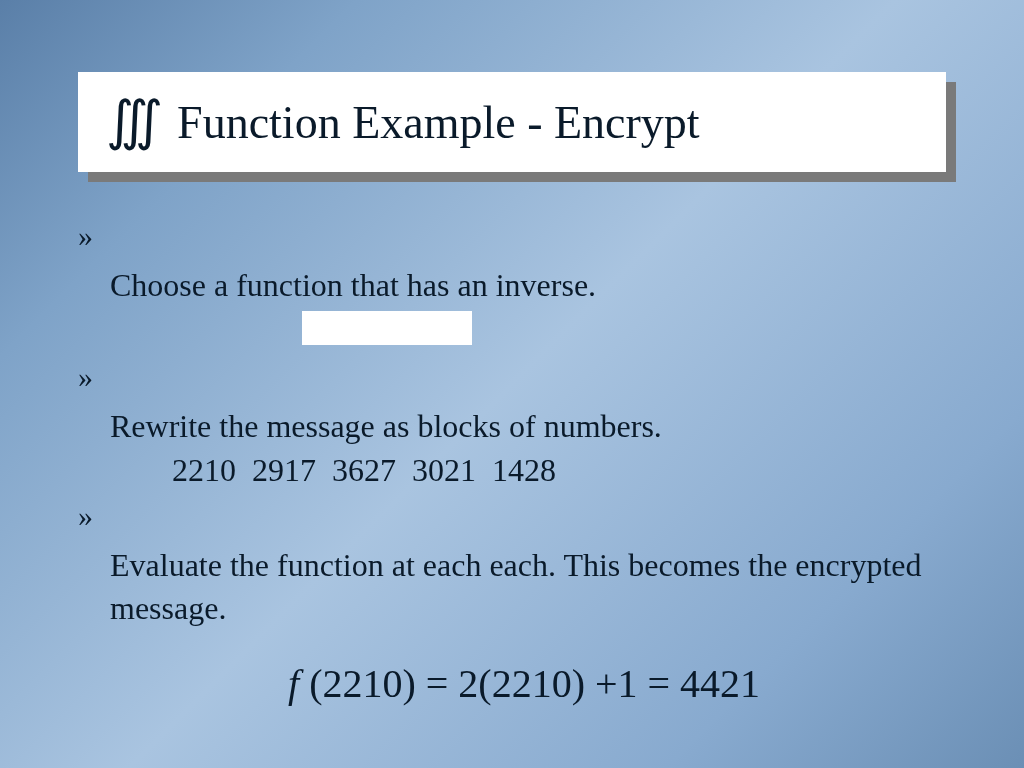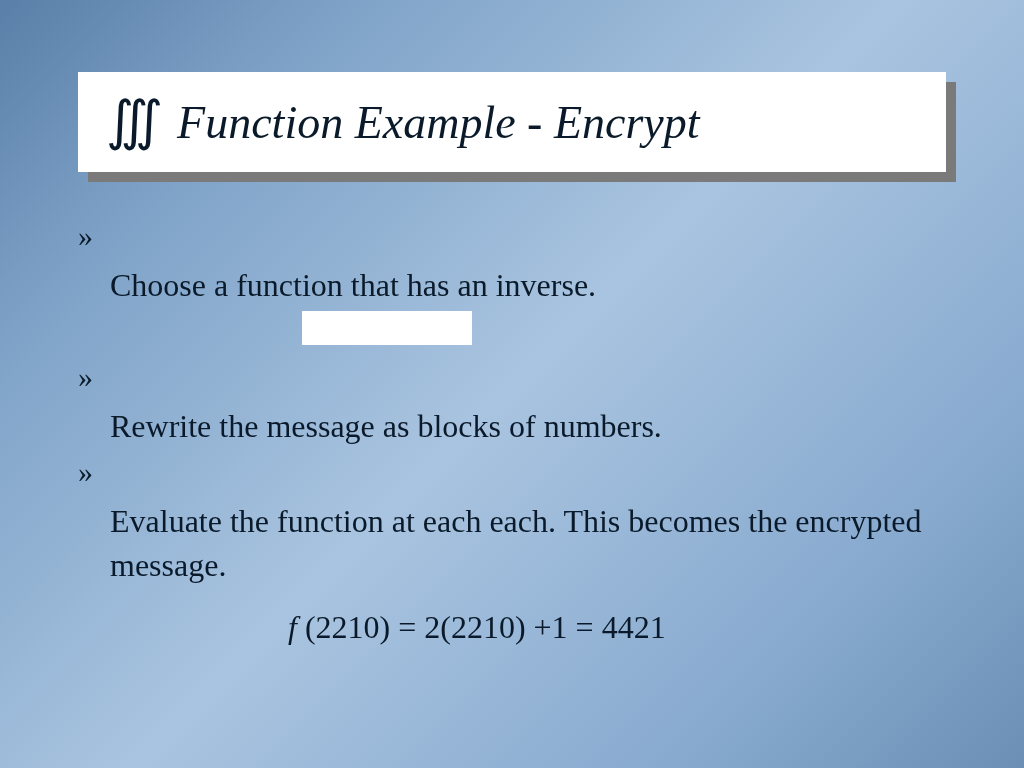--- a/index.html
+++ b/index.html
@@ -33,21 +33,20 @@
   .title-icon {
     font-size: 54px;
     margin-right: 14px;
     position: relative;
     top: -2px;
   }
   .title-text {
     font-size: 46px;
     font-weight: 400;
     color: #0a1a2a;
-    font-style: italic;
   }
   .content {
     position: absolute;
     left: 78px; top: 216px;
     width: 868px;
   }
   .bline {
     display: flex;
     align-items: flex-start;
     font-size: 32px;
@@ -66,24 +65,24 @@
     margin: 4px 0 12px 224px;
   }
   .sub1, .sub2 {
     font-size: 32px;
     line-height: 1.3;
     padding-left: 94px;
     white-space: pre;
   }
   .third { margin-top: 4px; }
   .formula {
-    font-size: 32px;
+    font-size: 40px;
     text-align: left;
     padding-left: 210px;
-    margin-top: 22px;
+    margin-top: 30px;
   }
   .fi { font-style: italic; font-family: "Times New Roman", serif; }
 </style>
 </head>
 <body>
 
 <div class="slide">
 
   <div class="title-wrap">
     <div class="title-shadow"></div>
@@ -99,20 +98,21 @@
       <span class="bullet-mark">»</span>
       <span class="bullet-text">Choose a function that has an inverse.</span>
     </div>
 
     <div class="white-block"></div>
 
     <div class="bline">
       <span class="bullet-mark">»</span>
       <span class="bullet-text">Rewrite the message as blocks of numbers.</span>
     </div>
+    <div class="sub1">2210  2917  3627  3021  1428</div>
 
     <div class="bline third">
       <span class="bullet-mark">»</span>
       <span class="bullet-text">Evaluate the function at each each. This becomes the encrypted message.</span>
     </div>
 
     <div class="formula">
       <span class="fi">f</span><span> (2210) </span><span>=</span><span> 2(2210) </span><span>+</span><span>1 </span><span>=</span><span> 4421</span>
     </div>
 

